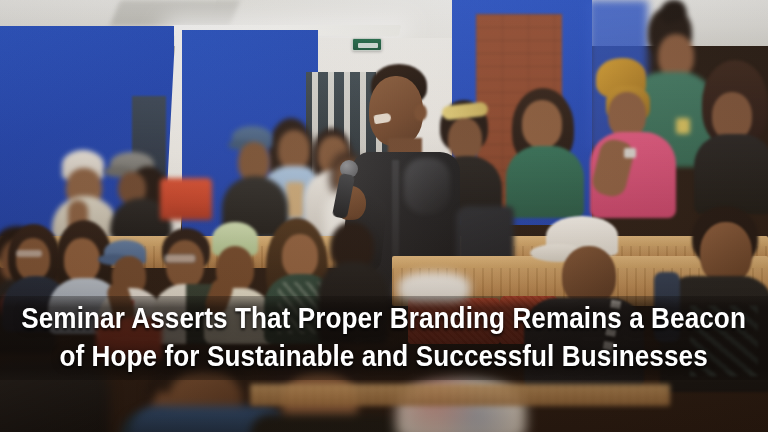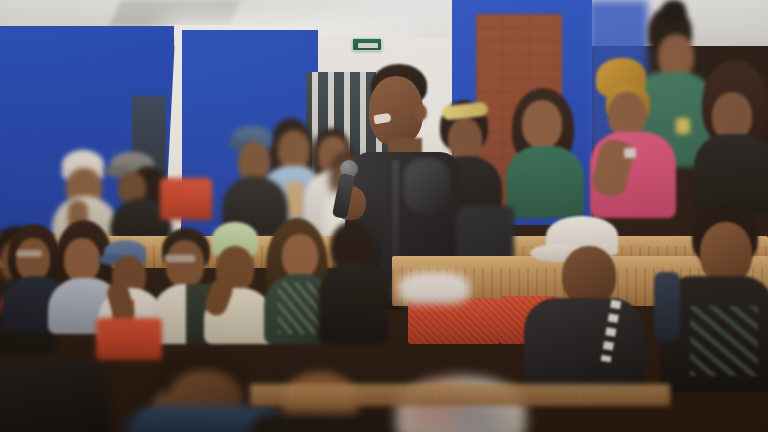--- a/index.html
+++ b/index.html
@@ -471,14 +471,20 @@
     </div>
 
     <div class="blurC" style="position:absolute;left:398px;top:272px;width:72px;height:32px;background:linear-gradient(180deg,#f3f1ec,#d9d6cf);border-radius:40% 40% 30% 30%;"></div>
 
     <div class="bench blurB" style="left:250px;top:384px;width:420px;height:22px;opacity:.85;"></div>
 
     <div class="grade"></div>
     <div class="warm"></div>
   </div>
 
+  <div class="caption-band">
+    <h1 class="headline">
+      <span class="ln">Seminar Asserts That Proper Branding Remains a Beacon</span>
+      <span class="ln">of Hope for Sustainable and Successful Businesses</span>
+    </h1>
+  </div>
 
 </div>
 
 </body></html>

